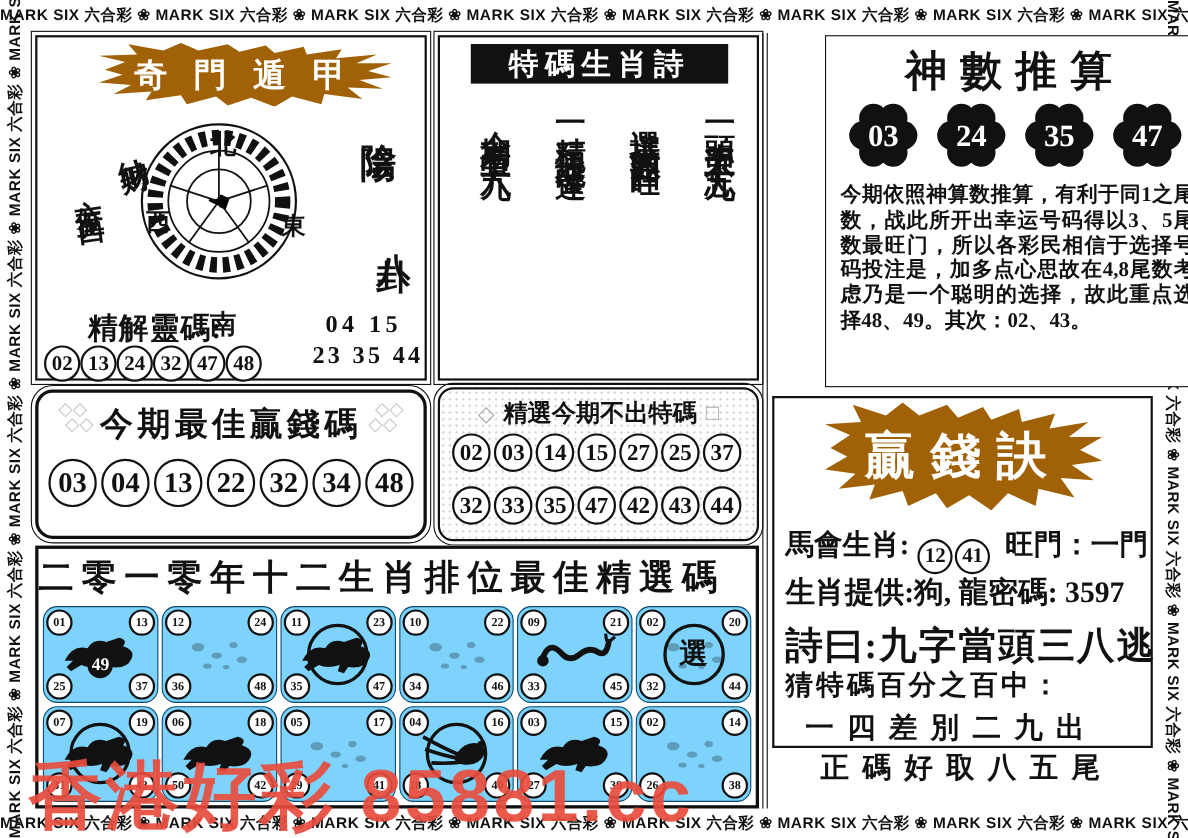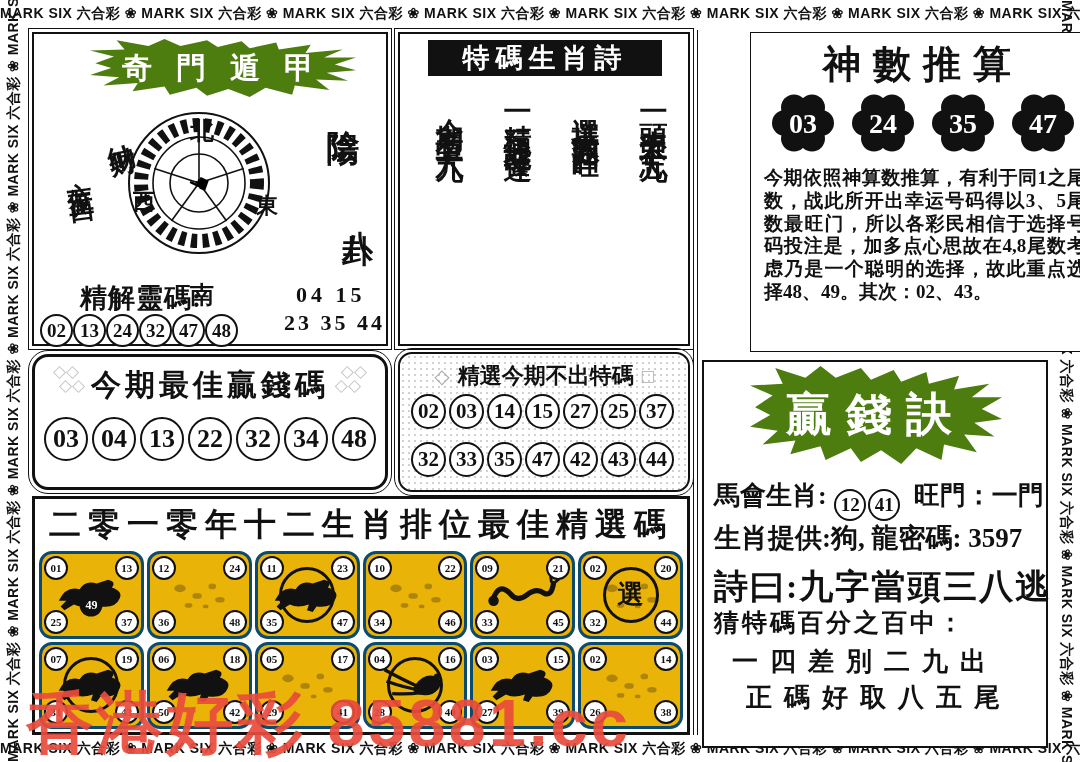--- a/index.html
+++ b/index.html
@@ -10,21 +10,21 @@
          font-size:14px;line-height:27px;letter-spacing:.5px;color:#111;}
   .strip-top{left:0;top:0;width:1080px;height:27px;}
   .strip-bottom{left:0;top:735px;width:1080px;height:27px;}
   .strip-left{left:0;top:762px;width:762px;height:27px;transform:rotate(-90deg);transform-origin:0 0;}
   .strip-right{left:1080px;top:0;width:762px;height:27px;transform:rotate(90deg);transform-origin:0 0;}
   
   .box{position:absolute;background:#fff;border:2px solid #111;box-sizing:border-box;}
   .dbl{outline:1.5px solid #111;outline-offset:3px;}
   .serif{font-family:"Liberation Serif",serif;}
   
-  .starburst{position:absolute;background:#4d7c0f;color:#fff;display:flex;align-items:center;justify-content:center;
+  .starburst{position:absolute;background:#a16207;color:#fff;display:flex;align-items:center;justify-content:center;
     font-family:"Liberation Serif",serif;font-weight:bold;
     clip-path:polygon(2% 42%,9% 30%,0% 20%,13% 18%,10% 2%,22% 12%,28% 0%,34% 12%,44% 2%,48% 14%,57% 4%,60% 16%,70% 6%,71% 18%,83% 10%,81% 24%,95% 18%,88% 32%,100% 32%,92% 44%,100% 54%,89% 58%,97% 72%,85% 70%,90% 88%,77% 80%,76% 96%,66% 84%,60% 100%,52% 86%,44% 98%,40% 84%,30% 96%,28% 82%,16% 90%,18% 76%,5% 80%,11% 66%,0% 62%,8% 50%);}
   
   .num-circle{display:inline-flex;align-items:center;justify-content:center;border:2.5px solid #111;
     border-radius:50%;font-weight:bold;font-family:"Liberation Serif",serif;background:#fff;box-sizing:border-box;}
   .row-qimen .num-circle{width:33px;height:33px;font-size:19px;margin-right:0px;}
   .row-best .num-circle{width:44px;height:44px;font-size:26px;margin-right:4px;}
   .row-mid .num-circle{width:35px;height:35px;font-size:21px;margin-right:3px;}
   .yq-c .num-circle{width:32px;height:32px;font-size:19px;margin:0 1px;vertical-align:-7px;}
   
@@ -53,42 +53,42 @@
   .row-best{position:absolute;top:60px;left:8px;right:4px;display:flex;justify-content:center;}
   
   #notout{left:398px;top:352px;width:292px;height:140px;border-radius:14px;border-width:2.5px;
     background-image:radial-gradient(rgba(0,0,0,.18) 1px,transparent 1.2px);background-size:6px 6px;}
   #notout .ttl-row{position:absolute;top:7px;left:0;width:100%;display:flex;align-items:center;justify-content:center;
     gap:8px;font-size:22px;font-weight:bold;font-family:"Liberation Serif",serif;}
   #notout .deco-sq{color:#aaa;font-size:20px;font-weight:normal;}
   .row-mid{position:absolute;left:6px;right:6px;display:flex;justify-content:center;}
   #notout-r1{top:40px;} #notout-r2{top:88px;}
   
-  #yingqian{left:702px;top:360px;width:346px;height:388px;}
+  #yingqian{left:702px;top:360px;width:346px;height:320px;}
   #yq-star{left:46px;top:4px;width:252px;height:98px;font-size:46px;letter-spacing:14px;}
   .yq-line{position:absolute;left:10px;right:6px;font-family:"Liberation Serif",serif;font-weight:bold;white-space:nowrap;}
   
   #zodiac{left:32px;top:496px;width:658px;height:239px;border-width:3px;}
-  #zodiac .ttl{position:absolute;top:4px;width:100%;text-align:center;font-size:32px;font-weight:bold;
+  #zodiac .ttl{position:absolute;top:4px;width:100%;text-align:left;font-size:32px;font-weight:bold;
     letter-spacing:7px;font-family:"Liberation Serif",serif;}
   .zgrid{position:absolute;top:52px;left:4px;right:4px;bottom:3px;display:grid;
     grid-template-columns:repeat(6,1fr);grid-template-rows:1fr 1fr;gap:3px;}
-  .zcell{position:relative;border:3px solid #0c4a6e;border-radius:13px;background:#eab308;}
+  .zcell{position:relative;border:1px solid #0c4a6e;border-radius:13px;background:#7dd3fc;}
   .corner{position:absolute;width:20px;height:20px;border:2px solid #111;border-radius:50%;
     display:flex;align-items:center;justify-content:center;font-size:11px;font-weight:bold;
     font-family:"Liberation Serif",serif;background:#fff;}
   .c-tl{left:2px;top:2px;} .c-tr{right:2px;top:2px;} .c-bl{left:2px;bottom:2px;} .c-br{right:2px;bottom:2px;}
   .art{position:absolute;left:50%;top:50%;width:76px;height:42px;transform:translate(-50%,-50%);}
   .faint{opacity:.28;}
   .sel-circle{position:absolute;left:50%;top:50%;transform:translate(-50%,-50%);width:50px;height:50px;
     border:3.5px solid #111;border-radius:50%;display:flex;align-items:center;justify-content:center;
     font-size:26px;font-weight:bold;font-family:"Liberation Serif",serif;}
   .center-num{position:absolute;left:50%;top:62%;transform:translate(-50%,-50%);width:23px;height:23px;
     border-radius:50%;background:#111;color:#fff;display:flex;align-items:center;justify-content:center;
-    font-size:12px;font-weight:bold;font-family:"Liberation Serif",serif;}
+    font-size:16px;font-weight:bold;font-family:"Liberation Serif",serif;}
   
   #divider{position:absolute;left:693px;top:30px;width:5px;height:705px;
     border-left:1.5px solid #111;border-right:1.5px solid #111;box-sizing:border-box;}
   
   #watermark{position:absolute;left:26px;top:678px;font-size:67px;font-weight:bold;letter-spacing:3px;
     white-space:nowrap;z-index:60;opacity:.92;font-family:"Liberation Sans",sans-serif;}
 </style>
 </head>
 <body>
 

